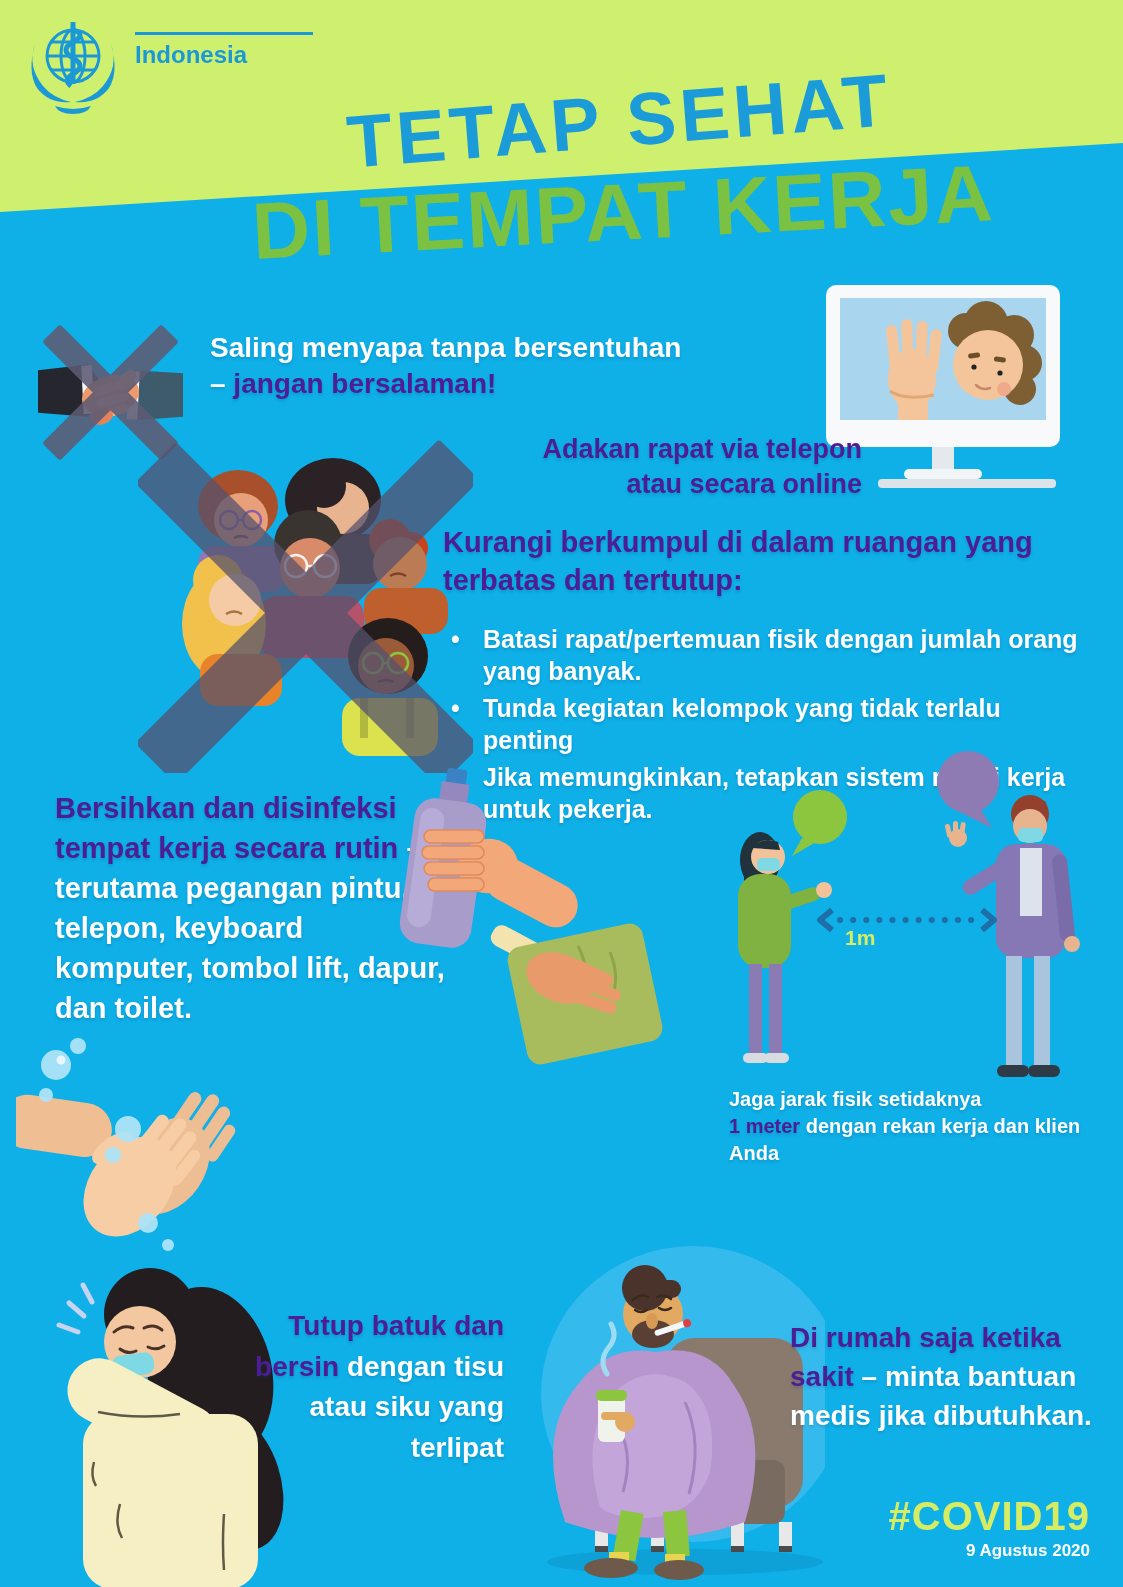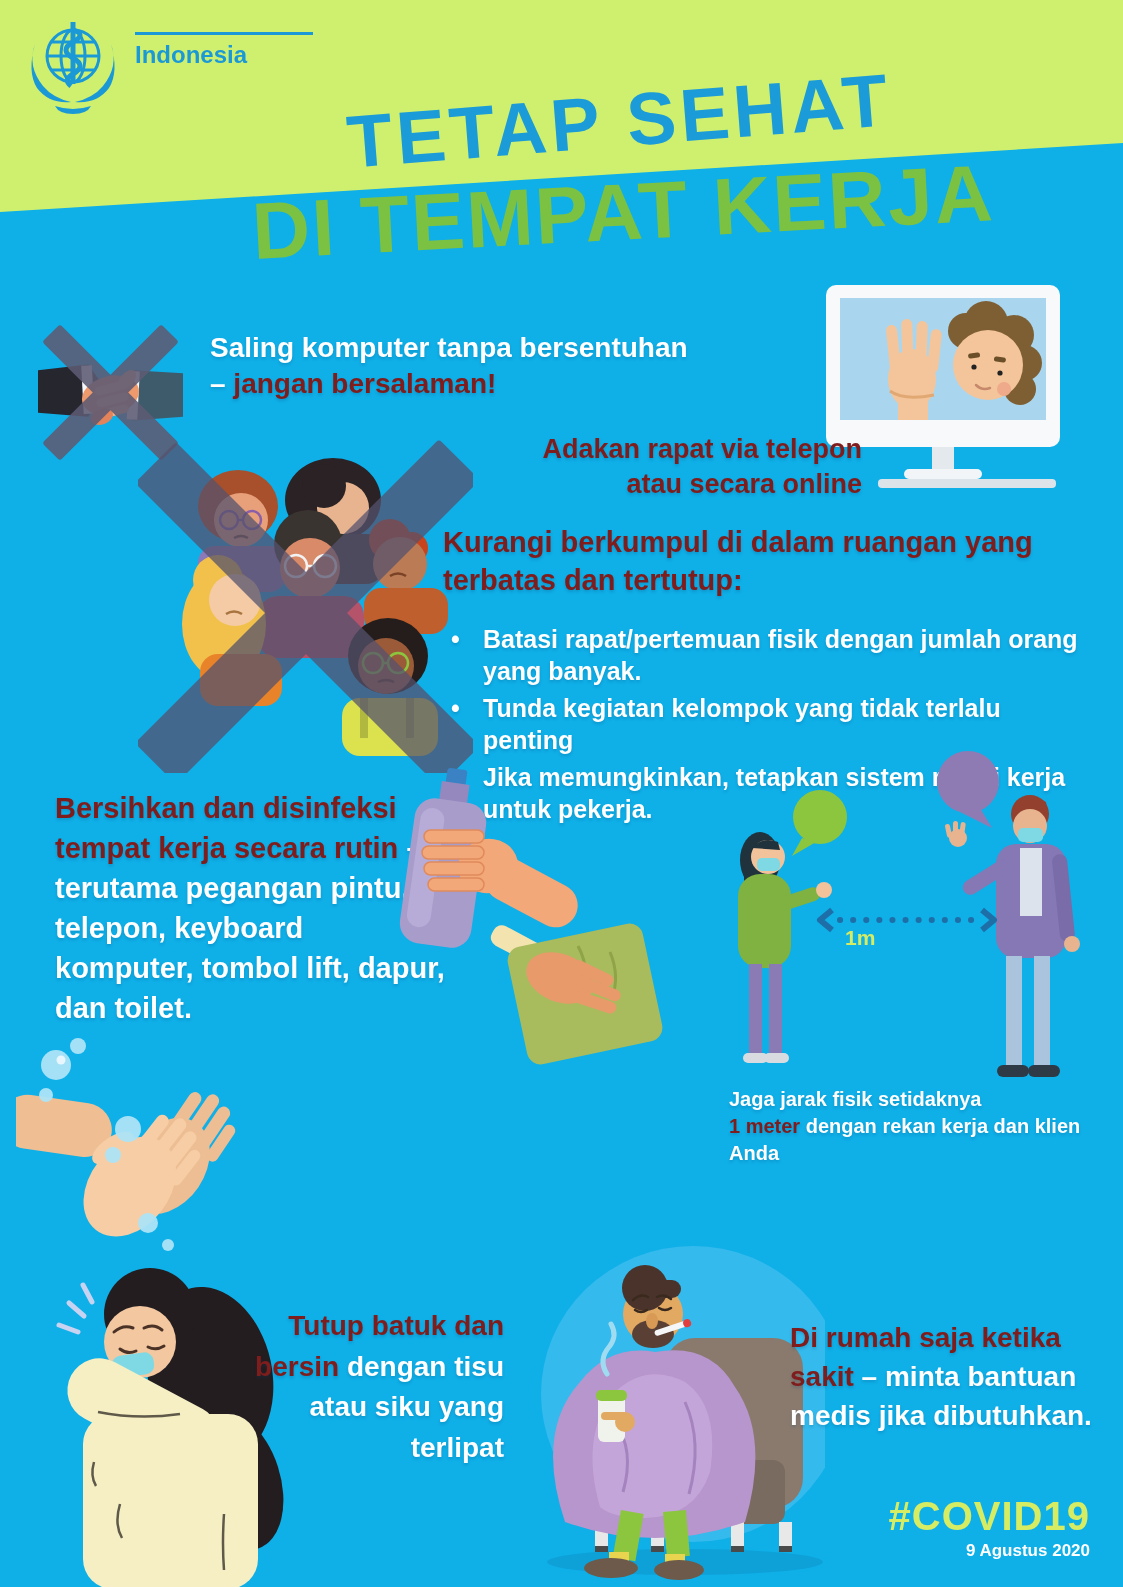--- a/index.html
+++ b/index.html
@@ -24,21 +24,21 @@
   .title1 {
     position:absolute; left:344px; top:100px; font-size:74px; letter-spacing:4px;
     color:#1B9CD9; transform:rotate(-4.5deg); transform-origin:left top; white-space:nowrap;
   }
   .title2 {
     position:absolute; left:250px; top:186px; font-size:80px; letter-spacing:2px;
     color:#7CC242; transform:rotate(-3deg); transform-origin:left top; white-space:nowrap;
   }
   .txt { position:absolute; line-height:1.3; text-shadow:0 2px 3px rgba(0,70,110,0.22); }
   .wh { color:#FFFFFF; }
-  .ac { color:#7f1d1d; }
+  .ac { color:#4c1d95; }
   .r { text-align:right; }
   .svgabs { position:absolute; }
   
   .bullets { list-style:none; margin:24px 0 0 0; padding:0; font-size:25px; color:#fff; line-height:1.28; }
   .bullets li { position:relative; padding-left:40px; margin-bottom:5px; }
   .bullets li::before { content:"\2022"; position:absolute; left:8px; top:0; }
   .label-1m { position:absolute; left:845px; top:926px; font-size:21px; color:#D6EC63; text-shadow:none; }
   .hashtag { position:absolute; right:33px; top:1494px; font-size:40px; color:#D6EC63; text-align:right; letter-spacing:1px; }
   .date { position:absolute; right:33px; top:1541px; font-size:17px; color:#fff; text-align:right; font-weight:bold; }
 </style>
@@ -92,21 +92,21 @@
       <ellipse cx="92" cy="62" rx="7" ry="12" transform="rotate(40 92 62)"></ellipse>
     </g>
     <ellipse cx="66" cy="100" rx="12" ry="8" fill="#E2835B" transform="rotate(-20 66 100)"></ellipse>
     <g fill="#5D5B73" opacity="0.88">
       <rect x="-12" y="62" width="174" height="26" rx="3" transform="rotate(45 75 75)"></rect>
       <rect x="-12" y="62" width="174" height="26" rx="3" transform="rotate(-45 75 75)"></rect>
     </g>
   </svg>
 
   <div class="txt" style="left:210px; top:330px; width:540px; font-size:28px;">
-    <span class="wh">Saling komputer tanpa bersentuhan</span><br>
+    <span class="wh">Saling menyapa tanpa bersentuhan</span><br>
     <span class="wh">–</span>
     <span class="ac">jangan bersalaman!</span>
   </div>
 
   <svg class="svgabs" style="left:818px; top:283px;" width="250" height="215" viewBox="0 0 250 215">
     <rect x="60" y="196" width="178" height="9" rx="4" fill="#DDE4E9"></rect>
     <rect x="114" y="156" width="22" height="34" fill="#E4E9ED"></rect>
     <rect x="86" y="186" width="78" height="10" rx="5" fill="#F2F5F7"></rect>
     <rect x="8" y="2" width="234" height="162" rx="10" fill="#F7F9FA"></rect>
     <defs>

